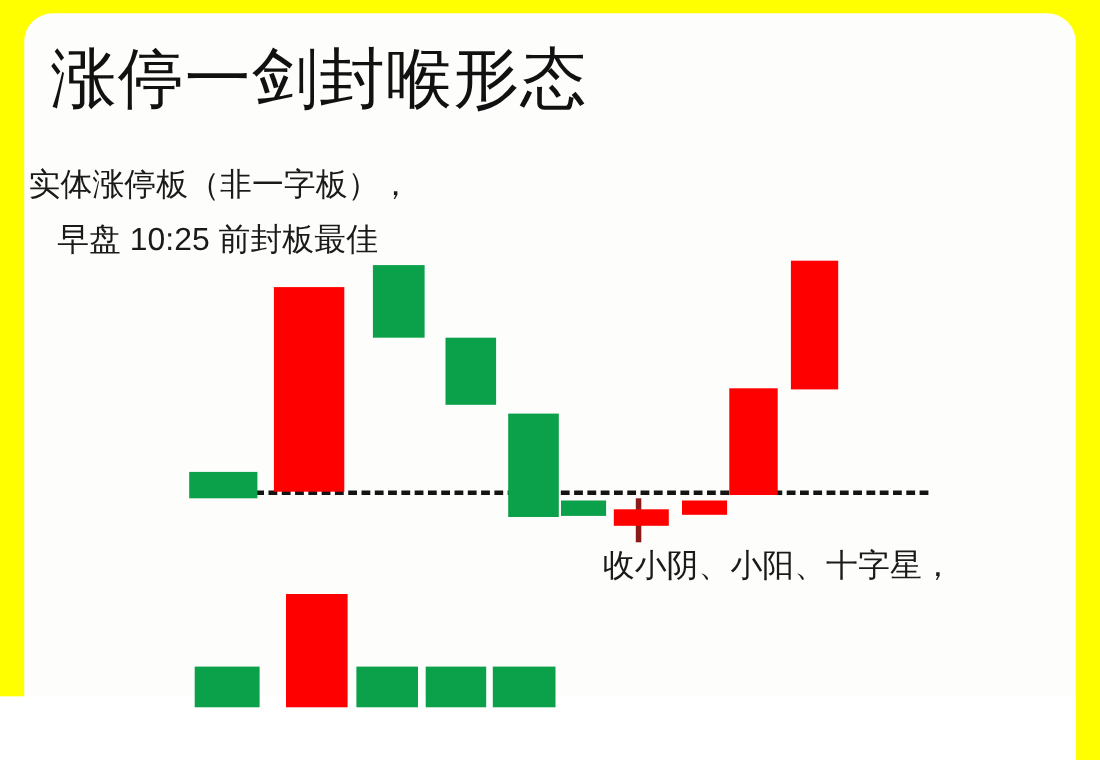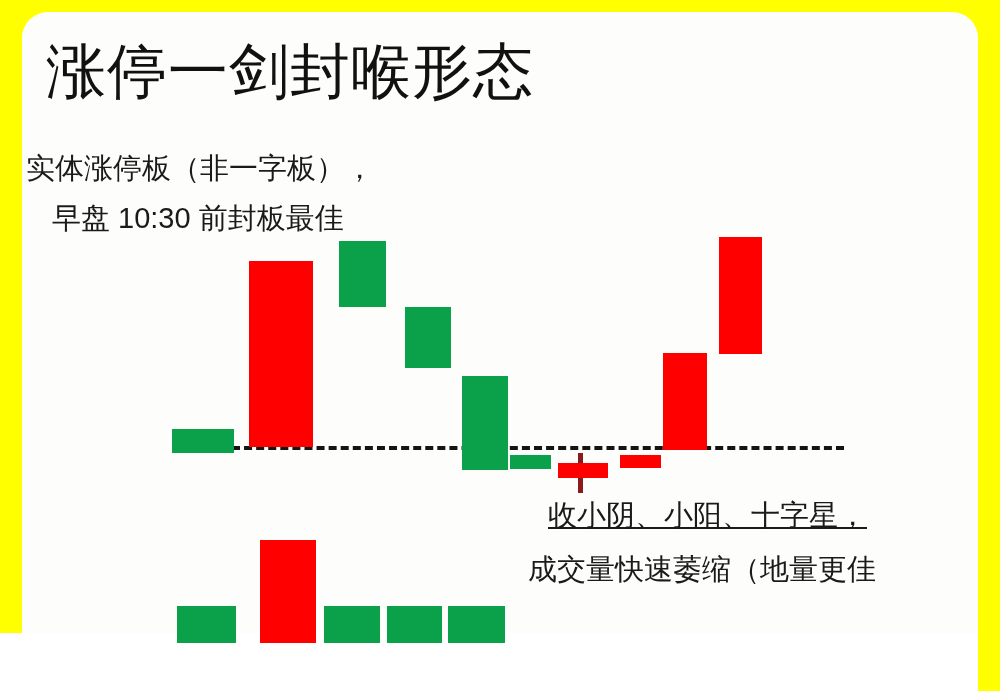--- a/index.html
+++ b/index.html
@@ -60,21 +60,21 @@
   
   .note {
     position: absolute;
     font-size: 29px;
     line-height: 1.4;
     color: #1a1a1a;
     white-space: nowrap;
   }
   #note-a-l1 { left: 26px;  top: 148px; }
   #note-a-l2 { left: 52px;  top: 198px; }
-  #note-b-l1 { left: 548px; top: 495px; text-decoration: underline; }
+  #note-b-l1 { left: 548px; top: 495px; }
   #note-b-l2 { left: 528px; top: 549px; }
 
   
   #chart {
     position: absolute;
     left: 0;
     top: 0;
     width: 978px;
     height: 691px;
   }
@@ -121,18 +121,17 @@
       <div class="vol-bar" style="left: 177px; top: 606px; width: 59px; height: 37px; background: rgb(11, 160, 74);"></div>
       <div class="vol-bar" style="left: 260px; top: 540px; width: 56px; height: 103px; background: rgb(255, 0, 0);"></div>
       <div class="vol-bar" style="left: 324px; top: 606px; width: 56px; height: 37px; background: rgb(11, 160, 74);"></div>
       <div class="vol-bar" style="left: 387px; top: 606px; width: 55px; height: 37px; background: rgb(11, 160, 74);"></div>
       <div class="vol-bar" style="left: 448px; top: 606px; width: 57px; height: 37px; background: rgb(11, 160, 74);"></div>
     </div>
 
   <div id="title">涨停一剑封喉形态</div>
 
   <div class="note" id="note-a-l1">实体涨停板（非一字板），</div>
-  <div class="note" id="note-a-l2">早盘 10:30 前封板最佳</div>
+  <div class="note" id="note-a-l2">早盘 10:25 前封板最佳</div>
 
   <div class="note" id="note-b-l1">收小阴、小阳、十字星，</div>
-  <div class="note" id="note-b-l2">成交量快速萎缩（地量更佳</div>
 
 </div>
 
 </body></html>

